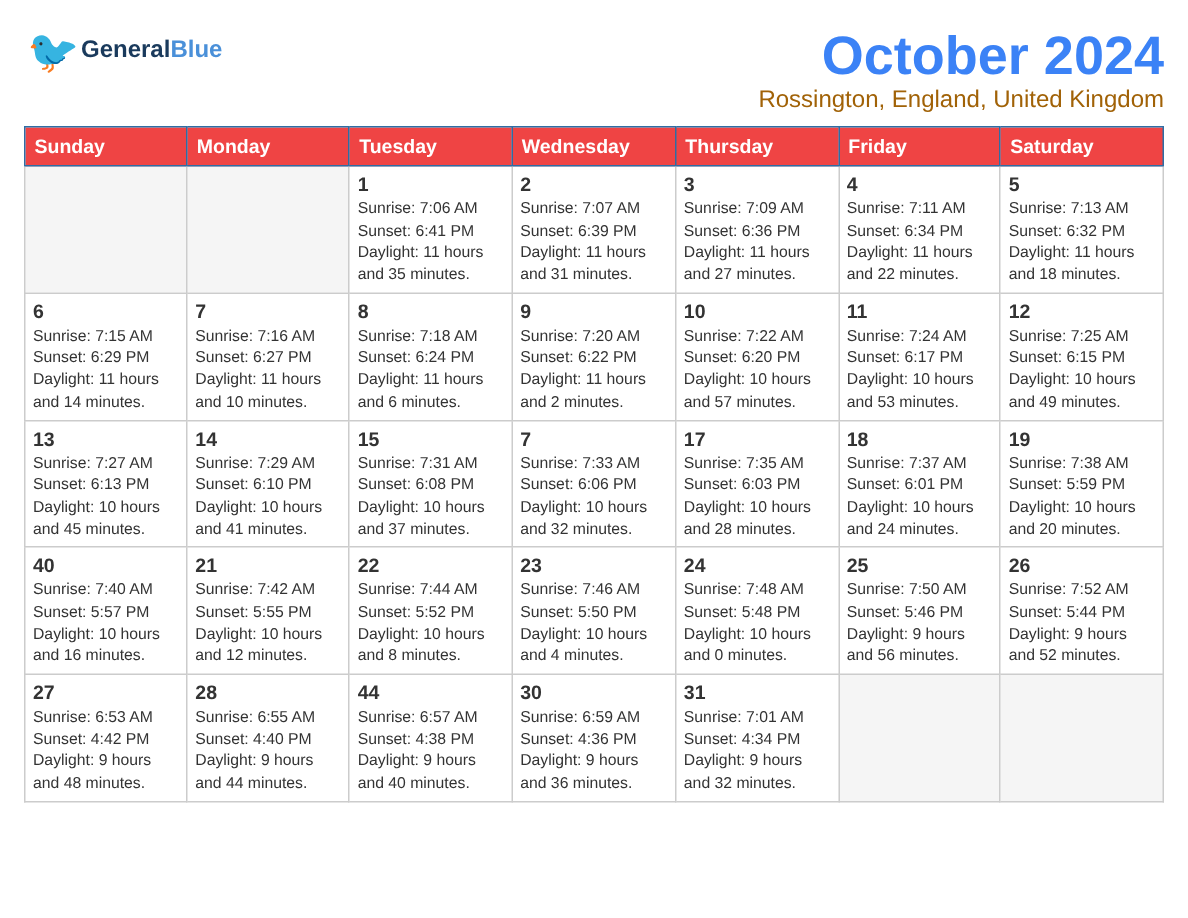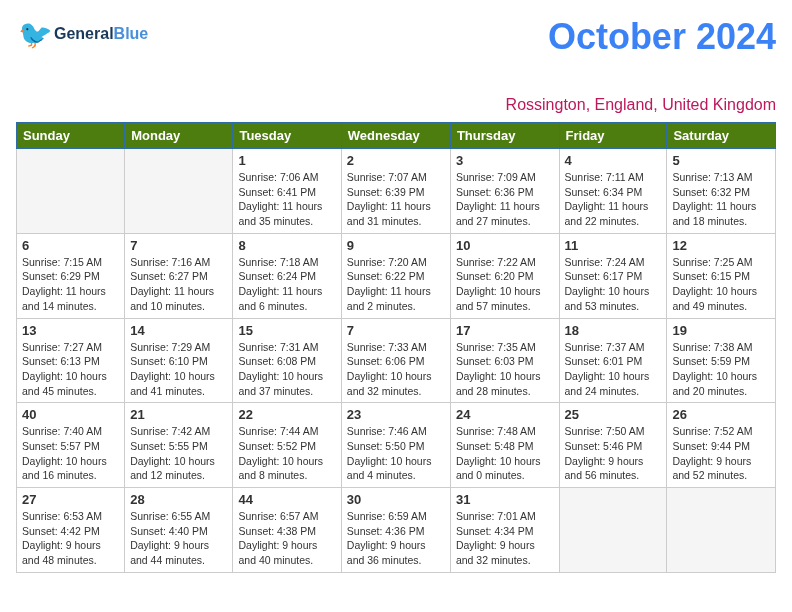--- a/index.html
+++ b/index.html
@@ -19,30 +19,29 @@
     .title-area {
       text-align: right;
     }
     .month-title {
       font-size: 36px;
       font-weight: bold;
       color: #3b82f6;
     }
     .location {
       font-size: 16px;
-      color: #be185d;
-      margin-top: 38px;
+      color: #a16207;
     }
     .calendar {
       width: 100%;
       border-collapse: collapse;
       font-size: 11px;
     }
     .calendar th {
-      background-color: #4d7c0f;
+      background-color: #ef4444;
       color: #fff;
       text-align: left;
       padding: 5px 6px;
       font-size: 13px;
       border: 1px solid #2e6da4;
       margin-left: 39px;
     }
     .calendar td {
       border: 1px solid #ccc;
       vertical-align: top;
@@ -278,21 +277,21 @@
         </td>
         <td>
           <span class="day-num">25</span>
           <div class="day-info">Sunrise: 7:50 AM
 Sunset: 5:46 PM
 Daylight: 9 hours and 56 minutes.</div>
         </td>
         <td>
           <span class="day-num">26</span>
           <div class="day-info">Sunrise: 7:52 AM
-Sunset: 9:44 PM
+Sunset: 5:44 PM
 Daylight: 9 hours and 52 minutes.</div>
         </td>
       </tr>
       <tr>
         <td>
           <span class="day-num">27</span>
           <div class="day-info">Sunrise: 6:53 AM
 Sunset: 4:42 PM
 Daylight: 9 hours and 48 minutes.</div>
         </td>

